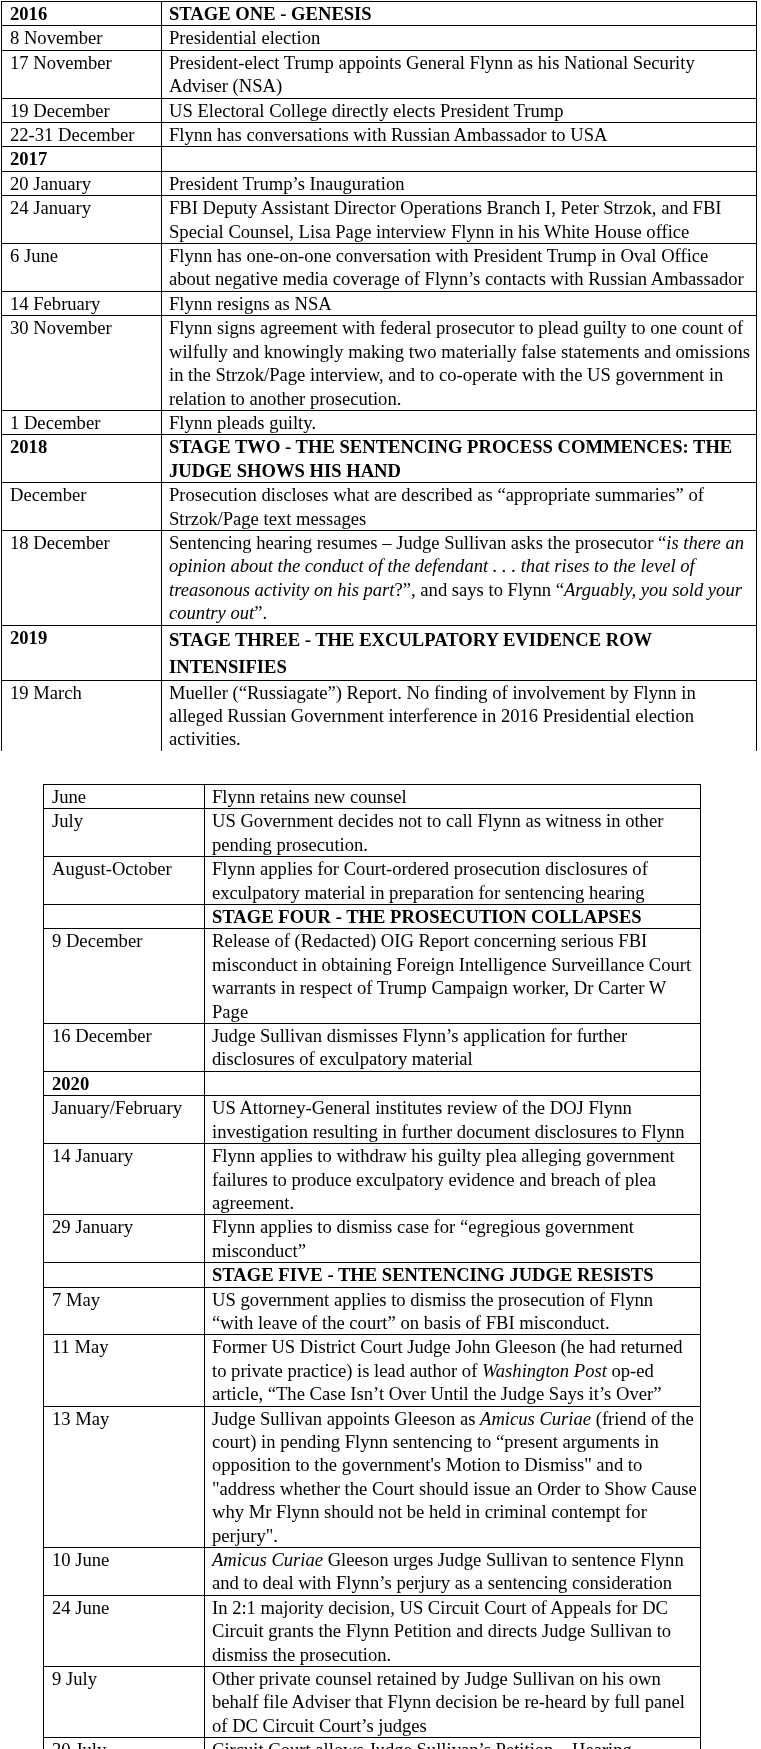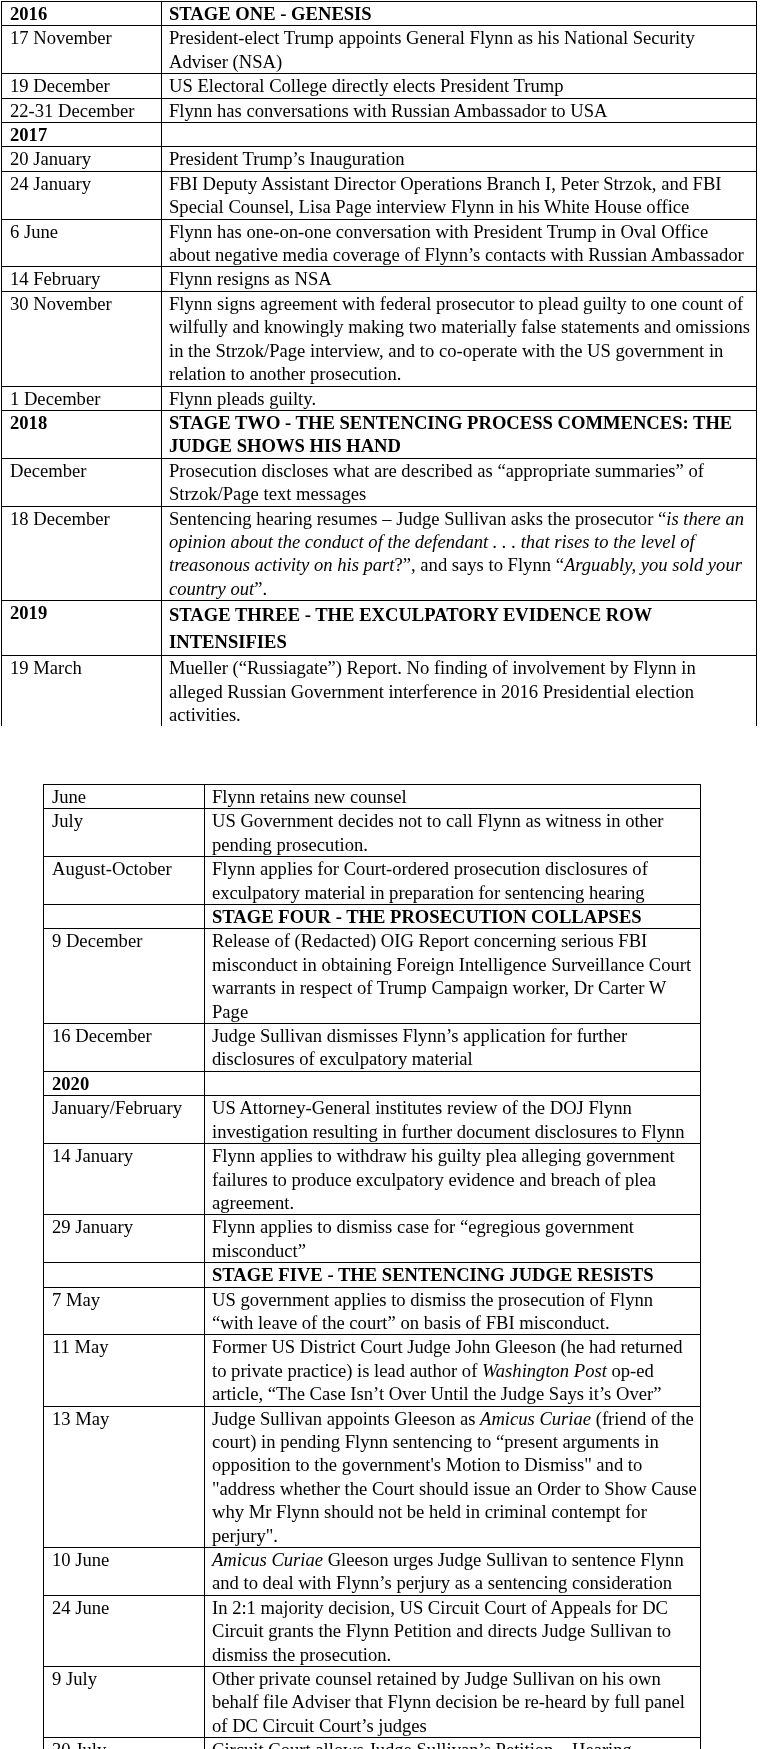--- a/index.html
+++ b/index.html
@@ -19,20 +19,24 @@
     i { font-style: italic; }
   </style>
 </head>
 <body>
 
 <table id="t1">
   <tbody id="t1-body">
       <tr>
         <td class="date bold">2016</td>
         <td class="desc bold">STAGE ONE - GENESIS</td>
+      </tr>
+      <tr>
+        <td class="date">8 November</td>
+        <td class="desc">Presidential election</td>
       </tr>
       <tr>
         <td class="date">17 November</td>
         <td class="desc">President-elect Trump appoints General Flynn as his National Security Adviser (NSA)</td>
       </tr>
       <tr>
         <td class="date">19 December</td>
         <td class="desc">US Electoral College directly elects President Trump</td>
       </tr>
       <tr>

